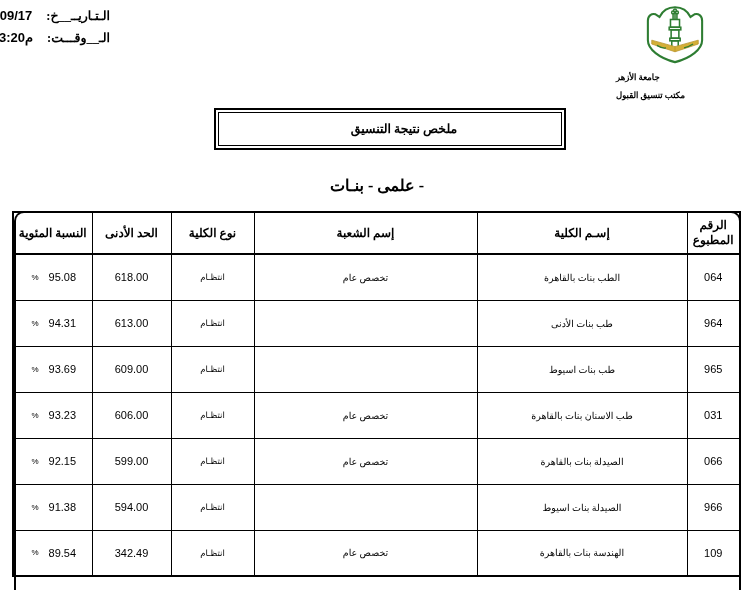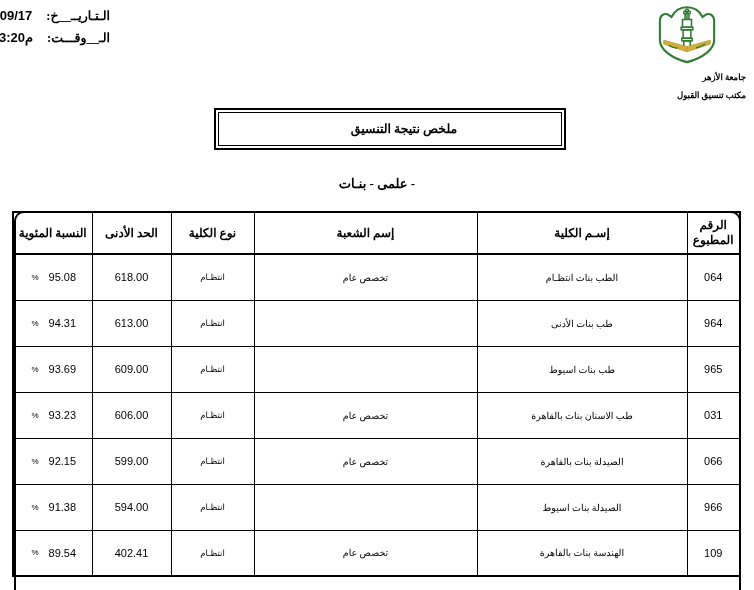--- a/index.html
+++ b/index.html
@@ -49,23 +49,23 @@
     direction: ltr;
     unicode-bidi: embed;
     margin-right: 14px;
     white-space: nowrap;
   }
 
   
   .logo-block {
     position: absolute;
     top: 4px;
-    right: 8px;
+    right: 20px;
     width: 118px;
-    text-align: right;
+    text-align: left;
     font-family: Liberation Serif, serif;
   }
   .logo-mark {
     width: 66px;
     height: 62px;
     margin: 0 auto;
     display: block;
   }
   .logo-caption {
     font-size: 8.5px;
@@ -106,21 +106,21 @@
     z-index: 2;
   }
 
   
   .subtitle {
     position: absolute;
     top: 176px;
     left: 0;
     width: 754px;
     text-align: center;
-    font-size: 13px;
+    font-size: 16px;
     font-weight: bold;
     direction: rtl;
   }
 
   
   .table-wrap {
     position: absolute;
     top: 211px;
     left: 14px;
     width: 727px;
@@ -281,21 +281,21 @@
         <th>إسـم الكلية</th>
         <th>إسم الشعبة</th>
         <th>نوع الكلية</th>
         <th>الحد الأدنى</th>
         <th>النسبة المئوية</th>
       </tr>
     </thead>
     <tbody id="table-body">
         <tr>
           <td><span class="cell-num">064</span></td>
-          <td><span class="cell-ar">الطب بنات انتظـام</span></td>
+          <td><span class="cell-ar">الطب بنات بالقاهرة</span></td>
           <td><span class="cell-ar">تخصص عام</span></td>
           <td><span class="cell-type">انتظـام</span></td>
           <td><span class="cell-num">618.00</span></td>
           <td>
             <div class="pct-cell">
               <span class="pct-sign">%</span>
               <span class="pct-val">95.08</span>
             </div>
           </td>
         </tr>
@@ -362,21 +362,21 @@
               <span class="pct-sign">%</span>
               <span class="pct-val">91.38</span>
             </div>
           </td>
         </tr>
         <tr>
           <td><span class="cell-num">109</span></td>
           <td><span class="cell-ar">الهندسة بنات بالقاهرة</span></td>
           <td><span class="cell-ar">تخصص عام</span></td>
           <td><span class="cell-type">انتظـام</span></td>
-          <td><span class="cell-num">402.41</span></td>
+          <td><span class="cell-num">342.49</span></td>
           <td>
             <div class="pct-cell">
               <span class="pct-sign">%</span>
               <span class="pct-val">89.54</span>
             </div>
           </td>
         </tr>
       </tbody>
   </table>
 </div>

